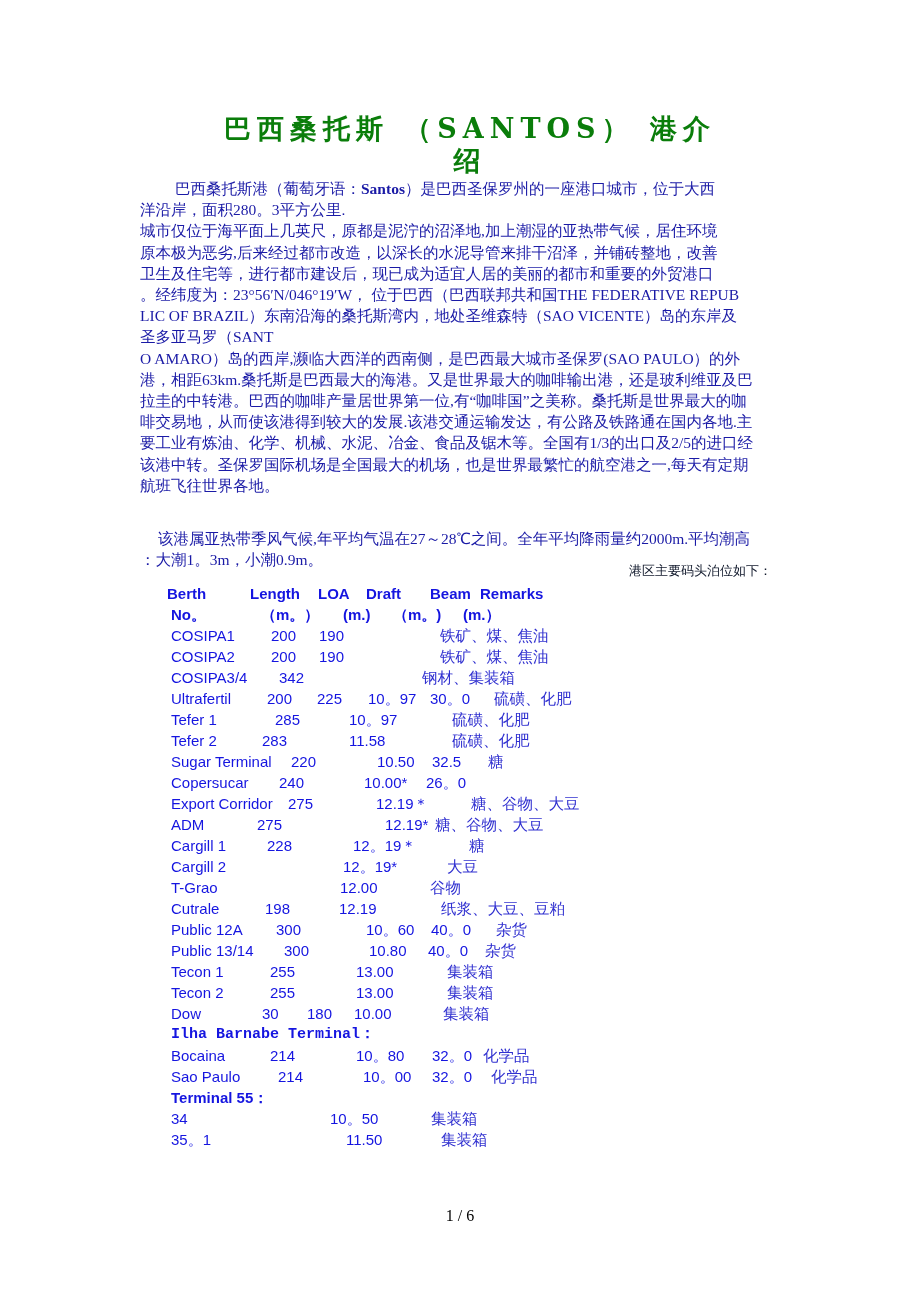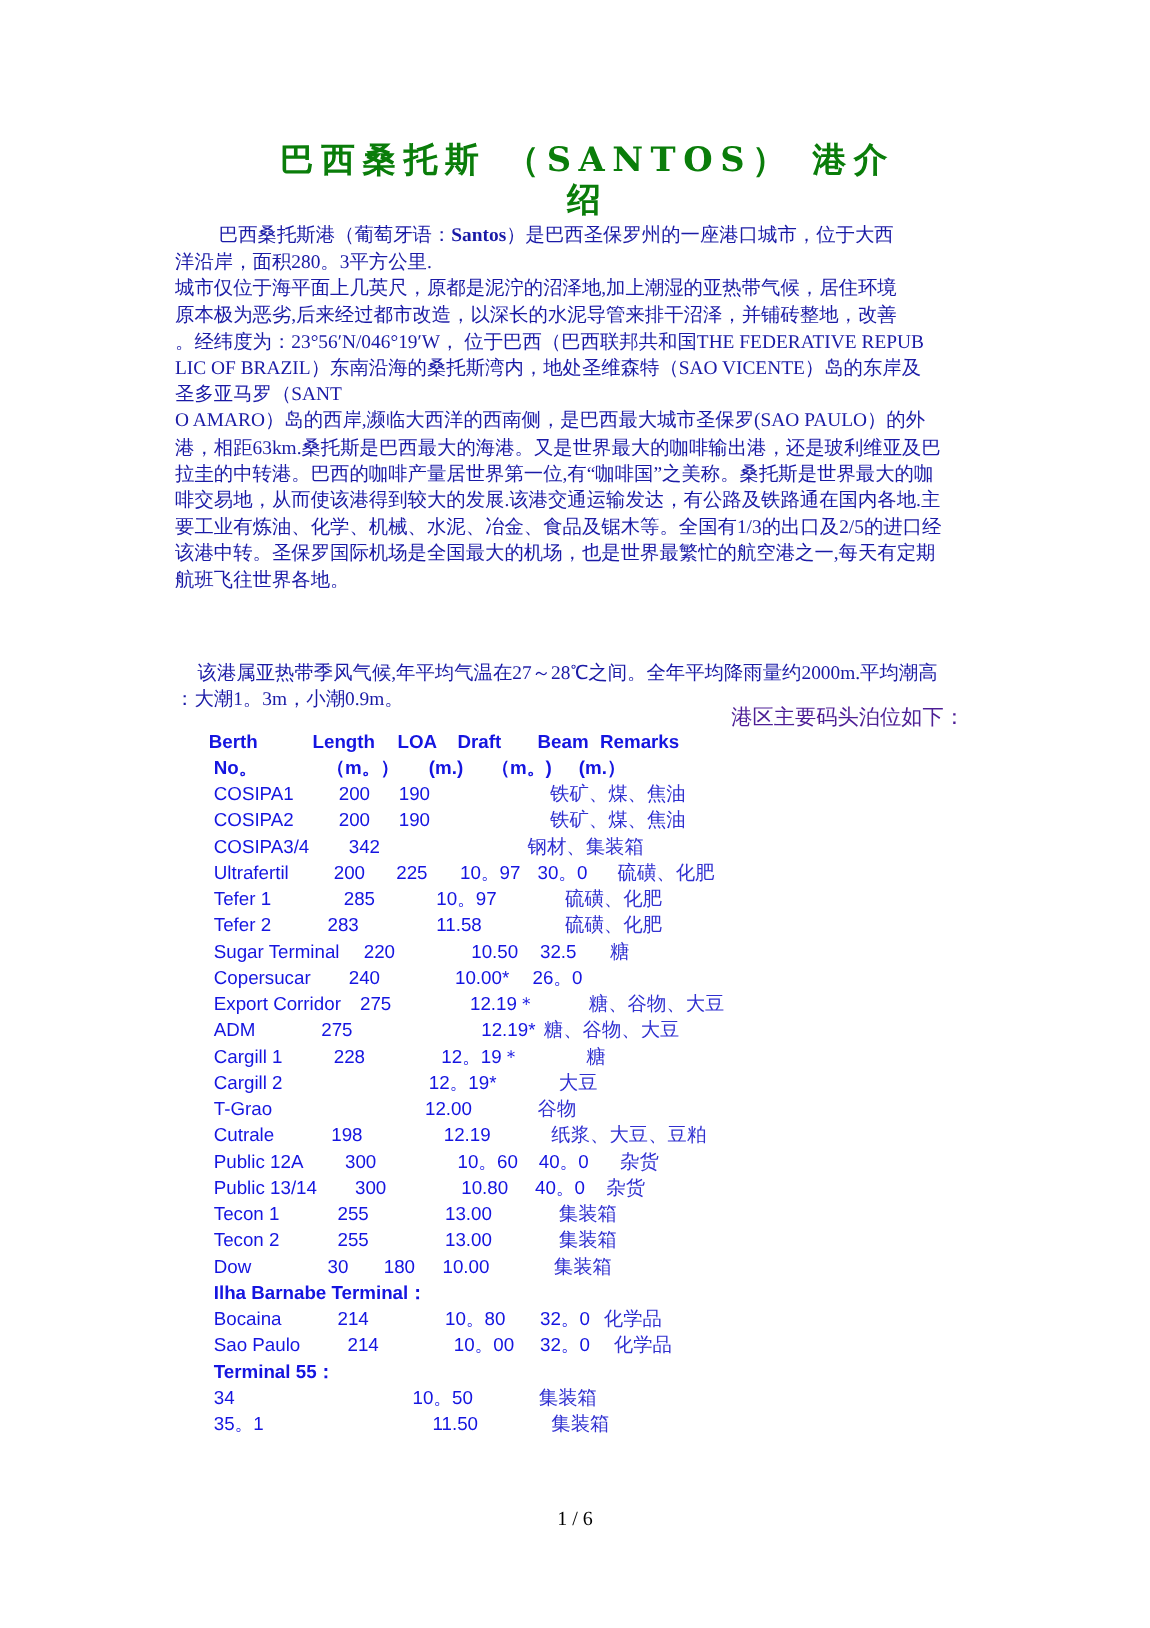--- a/index.html
+++ b/index.html
@@ -17,21 +17,21 @@
     color: #1a1aa6; font-family: "Liberation Serif", serif;
     font-size: 15.5px; line-height: 21.2px;
   }
   .body-text p { margin: 0; white-space: nowrap; }
   .body-text b { font-family: "Liberation Serif", serif; }
   .indent { padding-left: 35px; }
   .para1 { top: 178px; }
   .para2 { top: 528px; }
   .right-note {
     position: absolute; right: 148px; top: 562px;
-    color: #4c1d95; font-family: Liberation Serif, serif; font-size: 17px;
+    color: #0f172a; font-family: Liberation Serif, serif; font-size: 13px;
   }
   .berth {
     position: absolute; left: 171px; top: 583px; width: 600px;
     font-family: "Liberation Sans", sans-serif; font-size: 15px; color: #1515e0;
   }
   .row { position: relative; height: 21px; line-height: 21px; white-space: nowrap; }
   .row span { position: absolute; top: 0; }
   .hdr { font-weight: bold; }
   .sect { font-weight: bold; }
   .cn { font-family: "Liberation Serif", serif; color: #3030d0; font-size: 15.5px; }
@@ -46,20 +46,21 @@
 <div class="page">
 
   <div class="title l1">巴西桑托斯 （SANTOS） 港介</div>
   <div class="title l2">绍</div>
 
   <div class="body-text para1">
     <p class="indent"><span>巴西桑托斯港（葡萄牙语：</span><b>Santos</b><span>）是巴西圣保罗州的一座港口城市，位于大西</span></p>
     <p>洋沿岸，面积280。3平方公里.</p>
     <p>城市仅位于海平面上几英尺，原都是泥泞的沼泽地,加上潮湿的亚热带气候，居住环境</p>
     <p>原本极为恶劣,后来经过都市改造，以深长的水泥导管来排干沼泽，并铺砖整地，改善</p>
+    <p>卫生及住宅等，进行都市建设后，现已成为适宜人居的美丽的都市和重要的外贸港口</p>
     <p>。经纬度为：23°56′N/046°19′W，    位于巴西（巴西联邦共和国THE FEDERATIVE REPUB</p>
     <p>LIC OF BRAZIL）东南沿海的桑托斯湾内，地处圣维森特（SAO VICENTE）岛的东岸及</p>
     <p>圣多亚马罗（SANT</p>
     <p>O AMARO）岛的西岸,濒临大西洋的西南侧，是巴西最大城市圣保罗(SAO PAULO）的外</p>
     <p>港，相距63km.桑托斯是巴西最大的海港。又是世界最大的咖啡输出港，还是玻利维亚及巴</p>
     <p>拉圭的中转港。巴西的咖啡产量居世界第一位,有“咖啡国”之美称。桑托斯是世界最大的咖</p>
     <p>啡交易地，从而使该港得到较大的发展.该港交通运输发达，有公路及铁路通在国内各地.主</p>
     <p>要工业有炼油、化学、机械、水泥、冶金、食品及锯木等。全国有1/3的出口及2/5的进口经</p>
     <p>该港中转。圣保罗国际机场是全国最大的机场，也是世界最繁忙的航空港之一,每天有定期</p>
     <p>航班飞往世界各地。</p>
@@ -162,21 +163,21 @@
         <span class="cn" style="left: 276px;">大豆</span>
       </div>
       <div class="row ">
         <span style="left: 0px;">T-Grao</span>
         <span style="left: 169px;">12.00</span>
         <span class="cn" style="left: 259px;">谷物</span>
       </div>
       <div class="row ">
         <span style="left: 0px;">Cutrale</span>
         <span style="left: 94px;">198</span>
-        <span style="left: 184px;">12.19</span>
+        <span style="left: 168px;">12.19</span>
         <span class="cn" style="left: 270px;">纸浆、大豆、豆粕</span>
       </div>
       <div class="row ">
         <span style="left: 0px;">Public 12A</span>
         <span style="left: 105px;">300</span>
         <span style="left: 195px;">10。60</span>
         <span style="left: 260px;">40。0</span>
         <span class="cn" style="left: 325px;">杂货</span>
       </div>
       <div class="row ">
@@ -199,21 +200,21 @@
         <span class="cn" style="left: 276px;">集装箱</span>
       </div>
       <div class="row ">
         <span style="left: 0px;">Dow</span>
         <span style="left: 91px;">30</span>
         <span style="left: 136px;">180</span>
         <span style="left: 183px;">10.00</span>
         <span class="cn" style="left: 272px;">集装箱</span>
       </div>
       <div class="row sect">
-        <span style="left: 0px;">Ilha Barnabe Terminal：</span>
+        <span style="left: 0px; font-family: Liberation Mono, monospace;">Ilha Barnabe Terminal：</span>
       </div>
       <div class="row ">
         <span style="left: 0px;">Bocaina</span>
         <span style="left: 99px;">214</span>
         <span style="left: 185px;">10。80</span>
         <span style="left: 261px;">32。0</span>
         <span class="cn" style="left: 312px;">化学品</span>
       </div>
       <div class="row ">
         <span style="left: 0px;">Sao Paulo</span>

